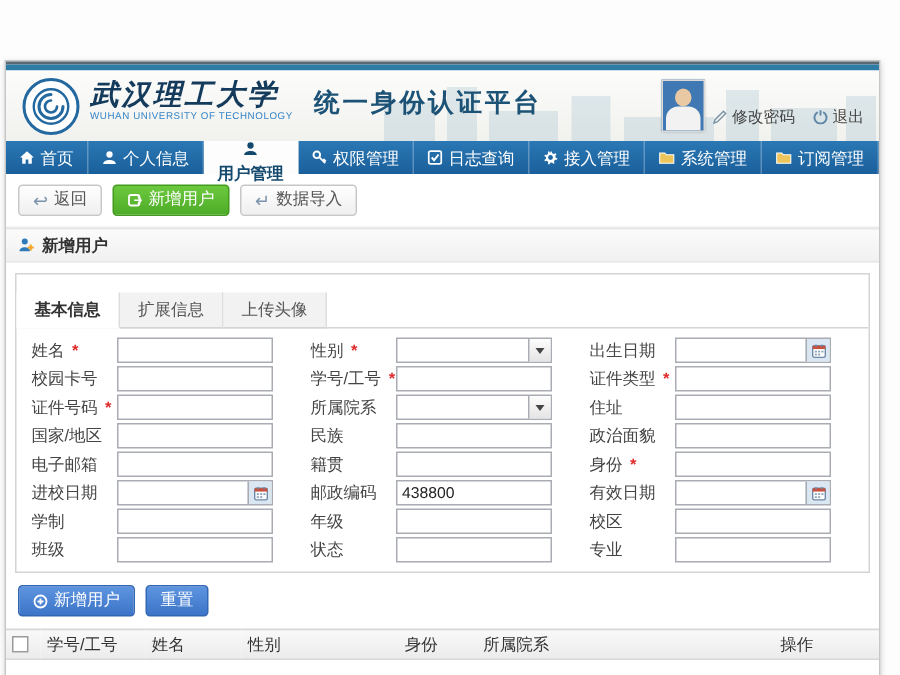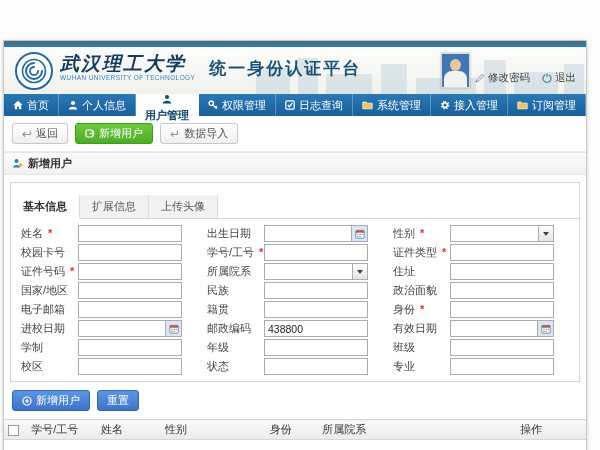--- a/index.html
+++ b/index.html
@@ -159,34 +159,34 @@
           <span class="ic">
             <svg width="10" height="10" viewBox="0 0 10 10">
               <rect x="0.8" y="0.8" width="8.4" height="8.4" rx="1.2" fill="none" stroke="#ffffff" stroke-width="1.2"></rect>
               <path d="M2.8 5 L4.4 6.8 L7.4 3" fill="none" stroke="#ffffff" stroke-width="1.3"></path>
             </svg>
           </span>
           <span>日志查询</span>
         </div>
         <div class="nav-item">
           <span class="ic">
+            <svg width="10" height="10" viewBox="0 0 10 10">
+              <path d="M5 1 L5.8 1 L6.1 2.2 L7.3 2.7 L8.4 2.1 L9 2.9 L8.2 3.9 L8.5 5.1 L9.6 5.6 L9.3 6.5 L8 6.5 L7.3 7.6 L7.7 8.8 L6.9 9.2 L6 8.3 L4.8 8.5 L4.2 9.6 L3.3 9.3 L3.5 8 L2.5 7.2 L1.3 7.5 L0.9 6.6 L2 5.9 L2 4.7 L0.9 4 L1.3 3.1 L2.6 3.3 L3.4 2.4 L3.2 1.1 L4.1 0.9 L4.7 2 Z" fill="#ffffff"></path>
+              <circle cx="5" cy="5" r="1.6" fill="#1e68a5"></circle>
+            </svg>
+          </span>
+          <span>接入管理</span>
+        </div>
+        <div class="nav-item">
+          <span class="ic">
             <svg width="11" height="10" viewBox="0 0 11 10">
               <path d="M0.8 2 h3.4 l1 1.2 h5 v5.6 h-9.4 Z" fill="#edc55a" stroke="#fff" stroke-width="0.7"></path>
             </svg>
           </span>
           <span>系统管理</span>
-        </div>
-        <div class="nav-item">
-          <span class="ic">
-            <svg width="10" height="10" viewBox="0 0 10 10">
-              <path d="M5 1 L5.8 1 L6.1 2.2 L7.3 2.7 L8.4 2.1 L9 2.9 L8.2 3.9 L8.5 5.1 L9.6 5.6 L9.3 6.5 L8 6.5 L7.3 7.6 L7.7 8.8 L6.9 9.2 L6 8.3 L4.8 8.5 L4.2 9.6 L3.3 9.3 L3.5 8 L2.5 7.2 L1.3 7.5 L0.9 6.6 L2 5.9 L2 4.7 L0.9 4 L1.3 3.1 L2.6 3.3 L3.4 2.4 L3.2 1.1 L4.1 0.9 L4.7 2 Z" fill="#ffffff"></path>
-              <circle cx="5" cy="5" r="1.6" fill="#1e68a5"></circle>
-            </svg>
-          </span>
-          <span>接入管理</span>
         </div>
         <div class="nav-item">
           <span class="ic">
             <svg width="11" height="10" viewBox="0 0 11 10">
               <path d="M0.8 2 h3.4 l1 1.2 h5 v5.6 h-9.4 Z" fill="#edc55a" stroke="#fff" stroke-width="0.7"></path>
             </svg>
           </span>
           <span>订阅管理</span>
         </div>
       </div>
@@ -226,20 +226,29 @@
       <div class="tabs">
           <div class="tab active"><span>基本信息</span></div>
           <div class="tab"><span>扩展信息</span></div>
           <div class="tab"><span>上传头像</span></div>
         </div>
       <div class="form-grid">
           <div class="field">
             <span class="lbl"><span>姓名</span><span class="req"> *</span></span>
             <span class="iw">
               <input type="text" value="" style="">
+            </span>
+          </div>
+          <div class="field">
+            <span class="lbl"><span>性别</span><span class="req"> *</span></span>
+            <span class="iw">
+              <input type="text" value="" style="">
+              <span class="sel-btn">
+                <span class="tri"></span>
+              </span>
             </span>
           </div>
           <div class="field">
             <span class="lbl"><span>出生日期</span></span>
             <span class="iw">
               <input type="text" value="" style="">
               <span class="cal-btn">
                 <span class="ic">
                   <svg width="10" height="10" viewBox="0 0 10 10">
                     <rect x="0.8" y="1.5" width="8.4" height="7.7" rx="1" fill="#fdfdfd" stroke="#6f88a8" stroke-width="0.9"></rect>
@@ -250,29 +259,20 @@
                     <rect x="4.4" y="4.8" width="1.4" height="1.2" fill="#8fa6bd"></rect>
                     <rect x="6.6" y="4.8" width="1.4" height="1.2" fill="#8fa6bd"></rect>
                     <rect x="2.2" y="6.8" width="1.4" height="1.2" fill="#8fa6bd"></rect>
                     <rect x="4.4" y="6.8" width="1.4" height="1.2" fill="#8fa6bd"></rect>
                   </svg>
                 </span>
               </span>
             </span>
           </div>
           <div class="field">
-            <span class="lbl"><span>性别</span><span class="req"> *</span></span>
-            <span class="iw">
-              <input type="text" value="" style="">
-              <span class="sel-btn">
-                <span class="tri"></span>
-              </span>
-            </span>
-          </div>
-          <div class="field">
             <span class="lbl"><span>校园卡号</span></span>
             <span class="iw">
               <input type="text" value="" style="">
             </span>
           </div>
           <div class="field">
             <span class="lbl"><span>学号/工号</span><span class="req"> *</span></span>
             <span class="iw">
               <input type="text" value="" style="">
             </span>
@@ -394,27 +394,27 @@
               <input type="text" value="" style="">
             </span>
           </div>
           <div class="field">
             <span class="lbl"><span>年级</span></span>
             <span class="iw">
               <input type="text" value="" style="">
             </span>
           </div>
           <div class="field">
+            <span class="lbl"><span>校区</span></span>
+            <span class="iw">
+              <input type="text" value="" style="">
+            </span>
+          </div>
+          <div class="field">
             <span class="lbl"><span>班级</span></span>
-            <span class="iw">
-              <input type="text" value="" style="">
-            </span>
-          </div>
-          <div class="field">
-            <span class="lbl"><span>校区</span></span>
             <span class="iw">
               <input type="text" value="" style="">
             </span>
           </div>
           <div class="field">
             <span class="lbl"><span>状态</span></span>
             <span class="iw">
               <input type="text" value="" style="">
             </span>
           </div>

